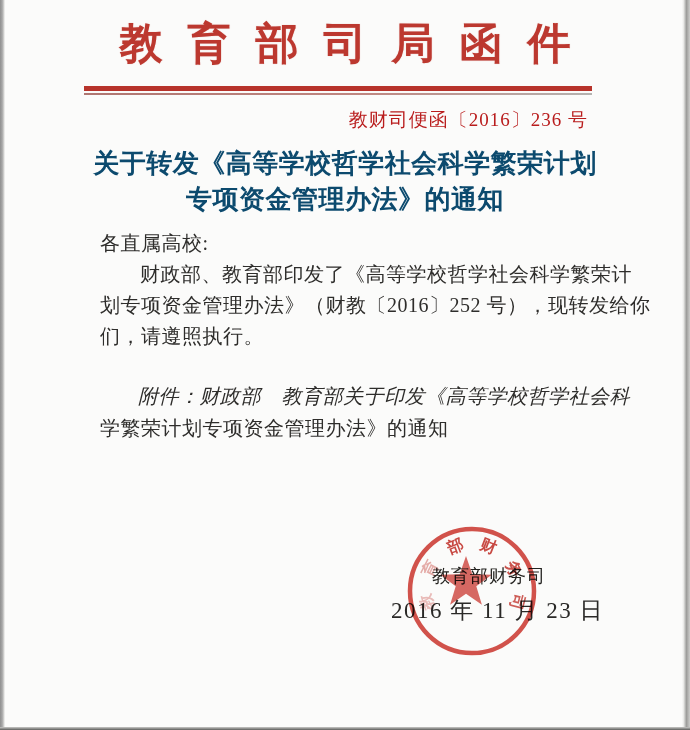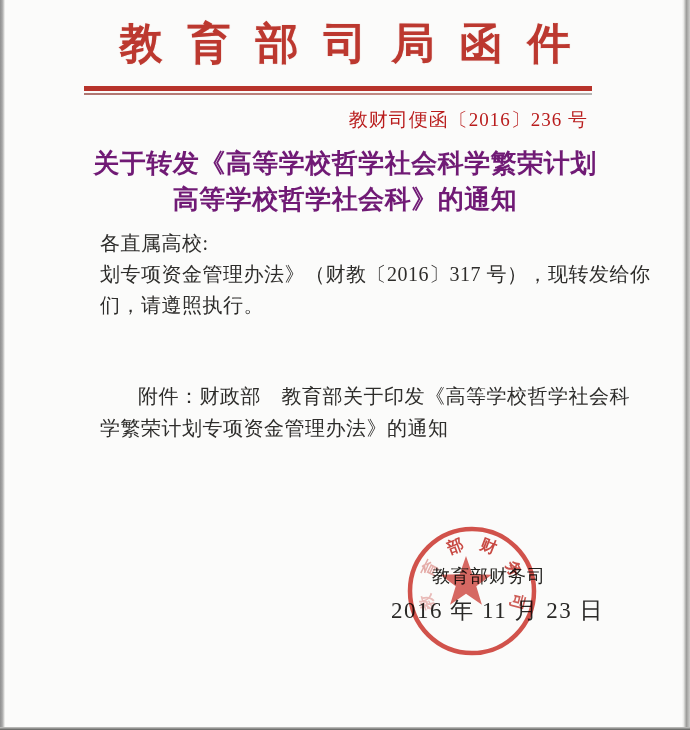--- a/index.html
+++ b/index.html
@@ -37,37 +37,37 @@
   .rule{position:absolute;left:84px;top:86px;width:508px;}
   .rule .thick{height:5px;background:#b7332b;}
   .rule .gap{height:2px;}
   .rule .thin{height:2px;background:linear-gradient(to right,#9c554f,#b06a63 55%,#a3a09d);opacity:.8;}
   .doc-number{
     position:absolute;top:107px;right:102px;
     font-size:19px;color:#b91c1c;letter-spacing:1px;white-space:nowrap;
   }
   .notice-title{
     position:absolute;top:146px;left:0;width:690px;
-    text-align:center;font-weight:bold;color:#701a75;
+    text-align:center;font-weight:bold;color:#0c4a6e;
     font-size:26px;line-height:36px;letter-spacing:.5px;
     white-space:nowrap;
   }
   .body-block{
     position:absolute;left:100px;top:228px;width:500px;
     font-size:20px;line-height:31px;color:#2e2d2b;letter-spacing:.5px;
     white-space:nowrap;
   }
   .salutation{}
   .indent{ text-indent:40px; }
   .attachment-block{
     position:absolute;left:100px;top:380px;width:500px;
     font-size:20px;line-height:32px;color:#2e2d2b;letter-spacing:.5px;
     white-space:nowrap;
   }
-  .attachment-block .indent{text-indent:38px;}
+  .attachment-block .indent{text-indent:38px;font-style:italic;}
   .signer{
     position:absolute;left:408px;top:564px;
     font-size:18px;color:#23221f;letter-spacing:1px;white-space:nowrap;margin-left:24px;
   }
   .sign-date{
     position:absolute;left:391px;top:595px;
     font-size:23px;color:#2a2927;letter-spacing:1.5px;white-space:nowrap;
   }
   .seal{
     position:absolute;left:397px;top:515px;
@@ -88,26 +88,27 @@
   <div class="rule">
     <div class="thick"></div>
     <div class="gap"></div>
     <div class="thin"></div>
   </div>
 
   <div class="doc-number">教财司便函〔2016〕236 号</div>
 
   <div class="notice-title">
     <div>关于转发《高等学校哲学社会科学繁荣计划</div>
-    <div>高等学校哲学社会科》的通知</div>
+    <div>专项资金管理办法》的通知</div>
   </div>
 
   <div class="body-block">
     <div class="salutation">各直属高校:</div>
-    <div>划专项资金管理办法》（财教〔2016〕317 号），现转发给你</div>
+    <div class="indent">财政部、教育部印发了《高等学校哲学社会科学繁荣计</div>
+    <div>划专项资金管理办法》（财教〔2016〕252 号），现转发给你</div>
     <div>们，请遵照执行。</div>
   </div>
 
   <div class="attachment-block">
     <div class="indent">附件：财政部　教育部关于印发《高等学校哲学社会科</div>
     <div>学繁荣计划专项资金管理办法》的通知</div>
   </div>
 
   <div class="signer">教育部财务司</div>
   <div class="sign-date">2016 年 11 月 23 日</div>

